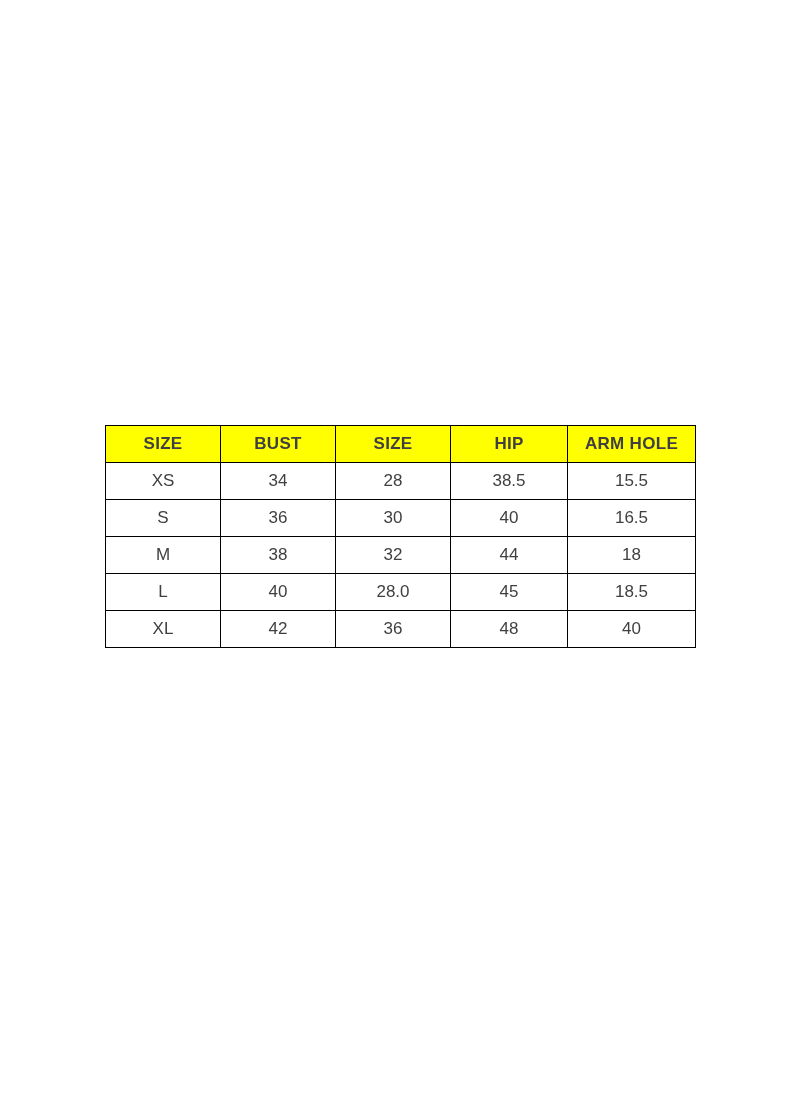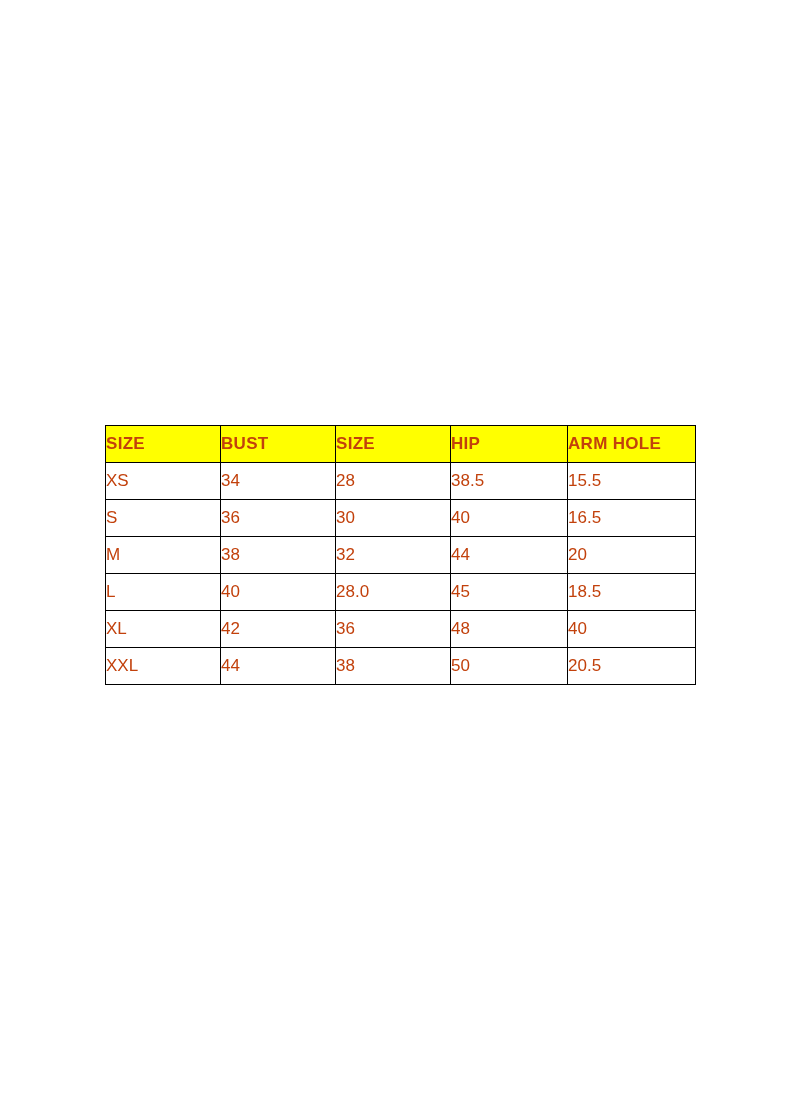--- a/index.html
+++ b/index.html
@@ -25,23 +25,23 @@
   table.size-chart {
     border-collapse: collapse;
     table-layout: fixed;
     width: 590px;
     background: #ffffff;
   }
 
   table.size-chart td,
   table.size-chart th {
     border: 1px solid #000000;
-    text-align: left;
+    text-align: center;
     vertical-align: middle;
-    color: #c2410c;
+    color: #404040;
     padding: 0;
     height: 36px;
     font-size: 17px;
     font-weight: normal;
   }
 
   table.size-chart thead th {
     background: #ffff00;
     font-weight: bold;
     font-size: 17px;
@@ -89,38 +89,31 @@
         <td>36</td>
         <td>30</td>
         <td>40</td>
         <td>16.5</td>
       </tr>
       <tr>
         <td>M</td>
         <td>38</td>
         <td>32</td>
         <td>44</td>
-        <td>20</td>
+        <td>18</td>
       </tr>
       <tr>
         <td>L</td>
         <td>40</td>
         <td>28.0</td>
         <td>45</td>
         <td>18.5</td>
       </tr>
       <tr>
         <td>XL</td>
         <td>42</td>
         <td>36</td>
         <td>48</td>
         <td>40</td>
       </tr>
-      <tr>
-        <td>XXL</td>
-        <td>44</td>
-        <td>38</td>
-        <td>50</td>
-        <td>20.5</td>
-      </tr>
     </tbody>
   </table>
 </div>
 
 </body></html>

